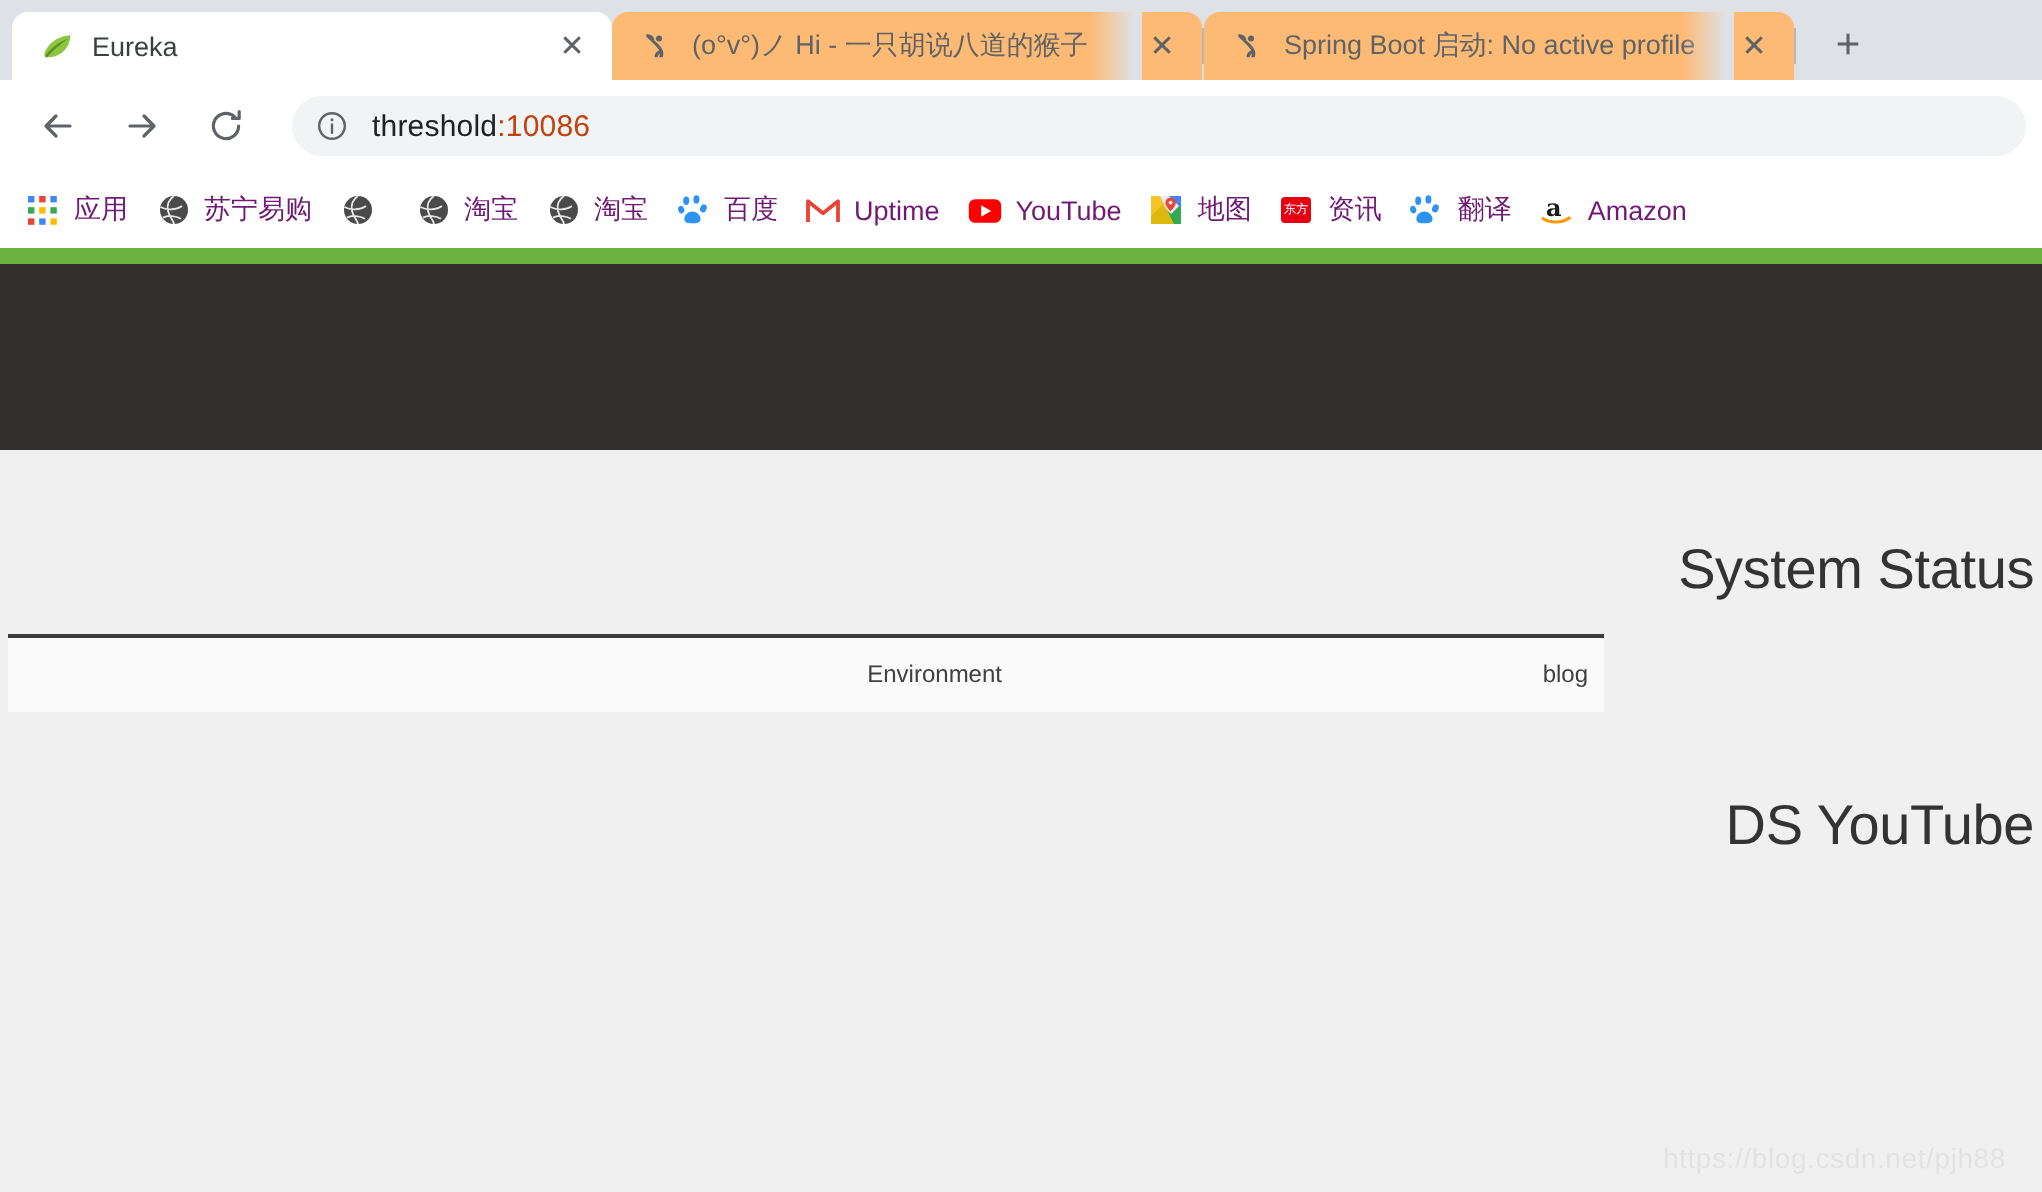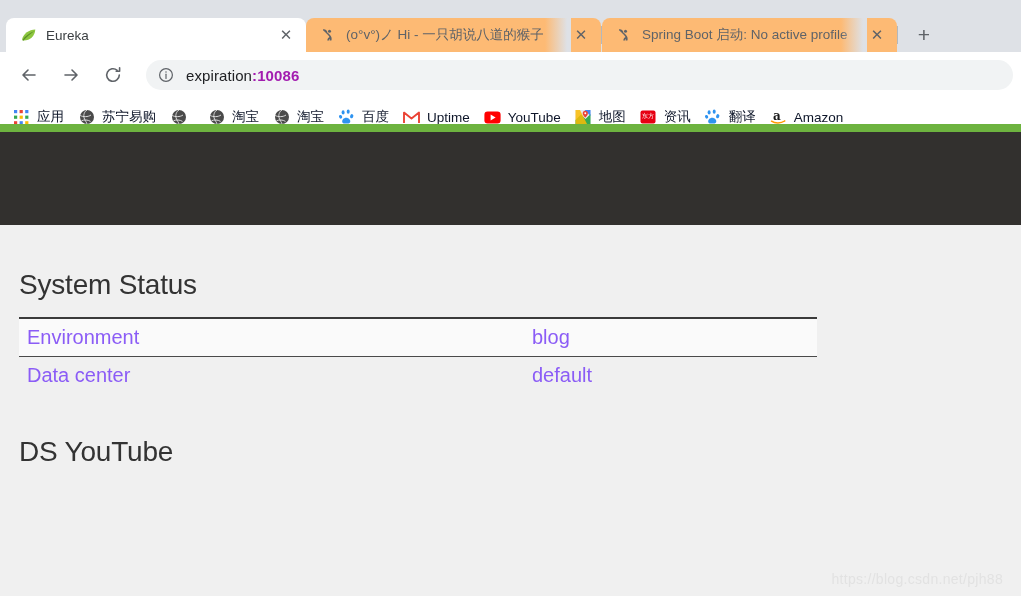--- a/index.html
+++ b/index.html
@@ -7,21 +7,21 @@
     width: 1021px; height: 596px;
     font-family: "Liberation Sans", sans-serif;
     background: #ffffff;
     overflow: hidden;
   }
 
   
   .browser { width: 1021px; height: 596px; position: relative; }
 
   .tabstrip {
-    height: 52px;
+    height: 40px;
     background: #dee1e6;
     display: flex;
     align-items: flex-end;
     padding-left: 6px;
     position: relative;
   }
   .tab {
     height: 34px;
     display: flex;
     align-items: center;
@@ -92,21 +92,21 @@
     height: 30px;
     background: #f1f3f4;
     border-radius: 15px;
     display: flex;
     align-items: center;
     margin-left: 12px;
     padding: 0 12px;
   }
   .omnibox .info-icon { margin-right: 12px; display:flex; }
   .url { font-size: 15px; color: #202124; letter-spacing: 0.1px; }
-  .url .port { color: #a21caf; font-weight: bold; }
+  .url .port { color: #c2410c; }
 
   .bookmarks {
     height: 38px;
     background: #ffffff;
     display: flex;
     align-items: center;
     padding: 0 6px;
     overflow: hidden;
     border-bottom: 0;
   }
@@ -117,53 +117,54 @@
     border-radius: 4px;
     white-space: nowrap;
     flex: 0 0 auto;
   }
   .bm-ico {
     width: 17px; height: 17px;
     margin-right: 7px;
     display: flex; align-items: center; justify-content: center;
     flex: 0 0 17px;
   }
-  .bm-label { font-size: 13.5px; color: #0f172a; }
+  .bm-label { font-size: 13.5px; color: #701a75; }
 
   
   .page {
     position: absolute;
     left: 0; top: 124px;
     width: 1021px;
     height: 472px;
     background: #f0f0f0;
     overflow: hidden;
   }
   .eureka-greenbar { height: 8px; background: #6db33f; }
   .eureka-header {
     height: 93px;
     background: #32302e;
   }
   .content {
-    padding: 0 19px;
+    padding: 0 4px;
     position: relative;
+    text-align: right;
   }
   h1.section-title {
     font-size: 28px;
     font-weight: 400;
     color: #333333;
     letter-spacing: -0.2px;
     margin-top: 44px;
     margin-bottom: 16px;
   }
   .tables-row { display: flex; align-items: flex-start; }
   table.status-table {
     border-collapse: collapse;
-    font-size: 20px;
-    color: #8b5cf6;
+    font-size: 12px;
+    color: #404040;
   }
   table.status-table td {
     border-top: 1px solid #4a4a4a;
     padding: 9px 8px;
     vertical-align: middle;
     height: 38px;
     line-height: 19px;
   }
   table.status-table tr:nth-child(odd) td { background: #fafafa; }
   table.status-table tr:nth-child(even) td { background: transparent; }
@@ -260,21 +261,21 @@
       </svg>
     </div>
     <div class="omnibox">
       <span class="info-icon">
         <svg width="16" height="16" viewBox="0 0 16 16" fill="none" stroke="#5f6368" stroke-width="1.2">
           <circle cx="8" cy="8" r="6.4"></circle>
           <path d="M8 7.2 V11.4" stroke-linecap="round"></path>
           <circle cx="8" cy="4.9" r="0.75" fill="#5f6368" stroke="none"></circle>
         </svg>
       </span>
-      <span class="url"><span>expiration</span><span class="port">:10086</span></span>
+      <span class="url"><span>threshold</span><span class="port">:10086</span></span>
     </div>
   </div>
 
   <div class="bookmarks">
 
     <div class="bm">
       <span class="bm-ico">
         <svg width="15" height="15" viewBox="0 0 15 15">
           <rect x="0" y="0" width="3.2" height="3.2" fill="#4285f4"></rect>
             <rect x="5.6" y="0" width="3.2" height="3.2" fill="#ea4335"></rect>
@@ -421,24 +422,20 @@
       <h1 class="section-title">System Status</h1>
 
       <div class="tables-row">
 
         <table class="status-table" id="left-table">
           <tbody>
             <tr>
               <td class="k">Environment</td>
               <td class="v">blog</td>
             </tr>
-            <tr>
-              <td class="k">Data center</td>
-              <td class="v">default</td>
-            </tr>
           </tbody>
         </table>
 
 
       </div>
 
       <h1 class="section-title" style="margin-top:41px">DS YouTube</h1>
 
     </div>
 

